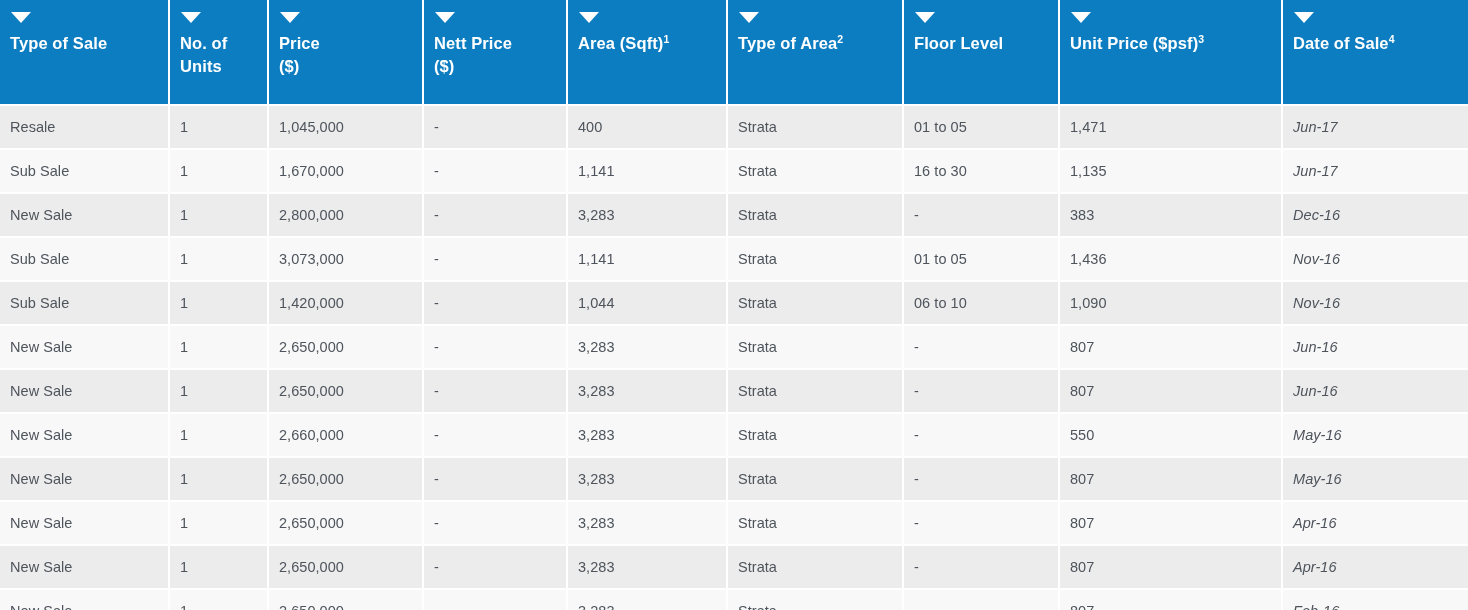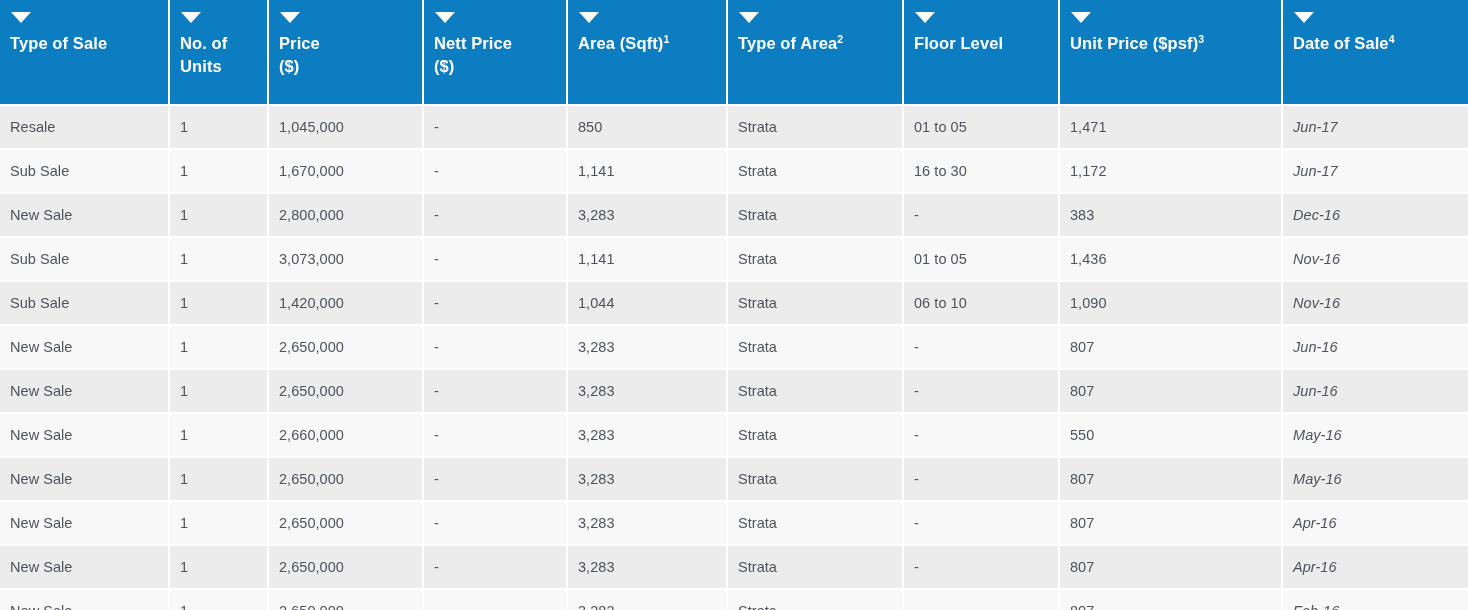--- a/index.html
+++ b/index.html
@@ -186,35 +186,35 @@
             </div>
           </th>
         </tr>
     </thead>
     <tbody>
         <tr class="odd">
           <td class="dcell">Resale</td>
           <td class="dcell">1</td>
           <td class="dcell">1,045,000</td>
           <td class="dcell">-</td>
-          <td class="dcell">850</td>
+          <td class="dcell">400</td>
           <td class="dcell">Strata</td>
           <td class="dcell">01 to 05</td>
           <td class="dcell">1,471</td>
           <td class="dcell">Jun-17</td>
         </tr>
         <tr class="even">
           <td class="dcell">Sub Sale</td>
           <td class="dcell">1</td>
           <td class="dcell">1,670,000</td>
           <td class="dcell">-</td>
           <td class="dcell">1,141</td>
           <td class="dcell">Strata</td>
           <td class="dcell">16 to 30</td>
-          <td class="dcell">1,172</td>
+          <td class="dcell">1,135</td>
           <td class="dcell">Jun-17</td>
         </tr>
         <tr class="odd">
           <td class="dcell">New Sale</td>
           <td class="dcell">1</td>
           <td class="dcell">2,800,000</td>
           <td class="dcell">-</td>
           <td class="dcell">3,283</td>
           <td class="dcell">Strata</td>
           <td class="dcell">-</td>

